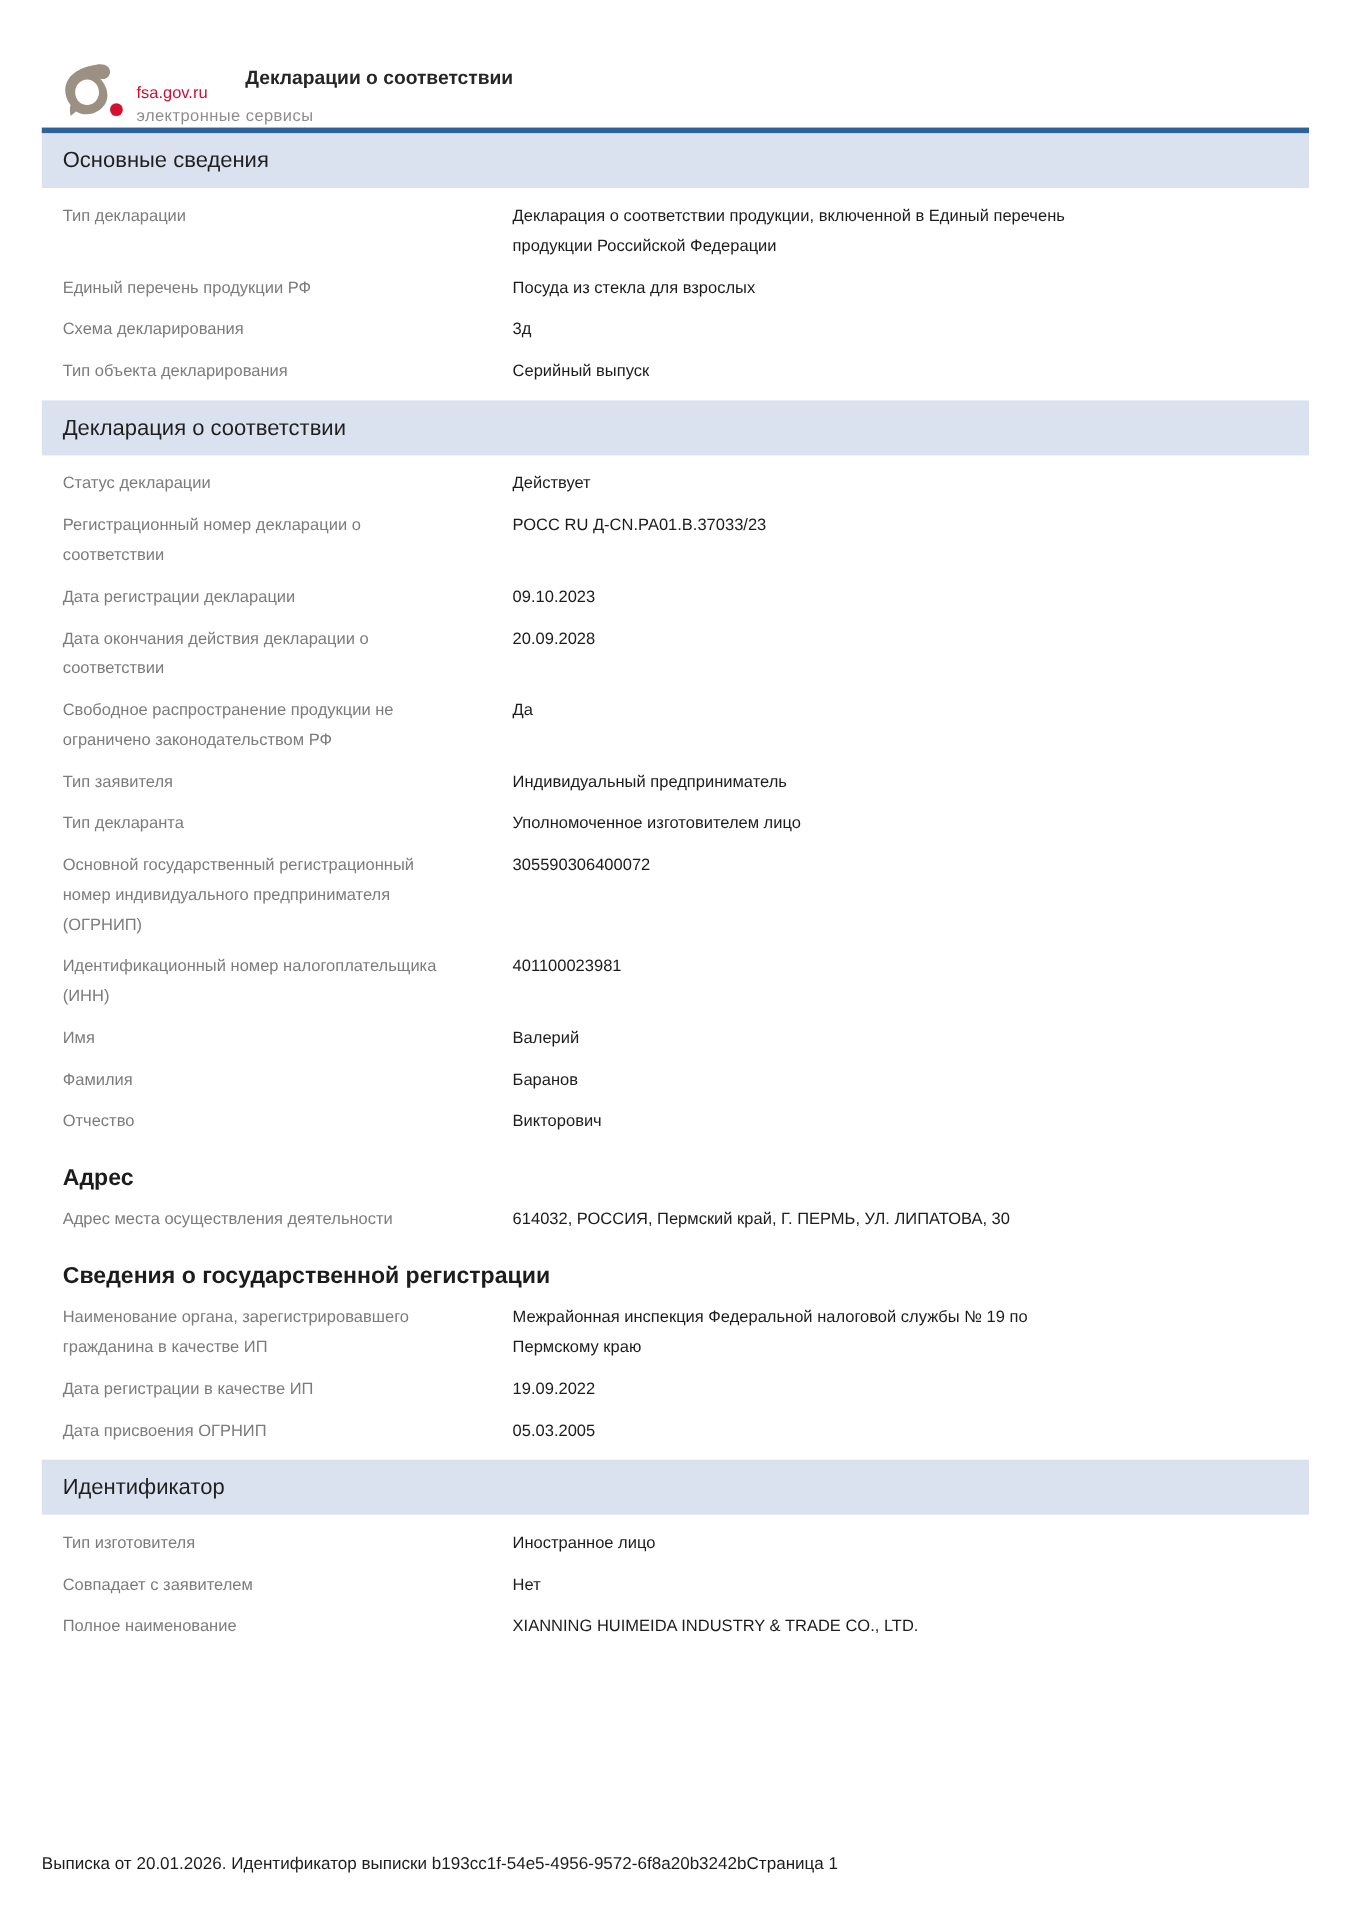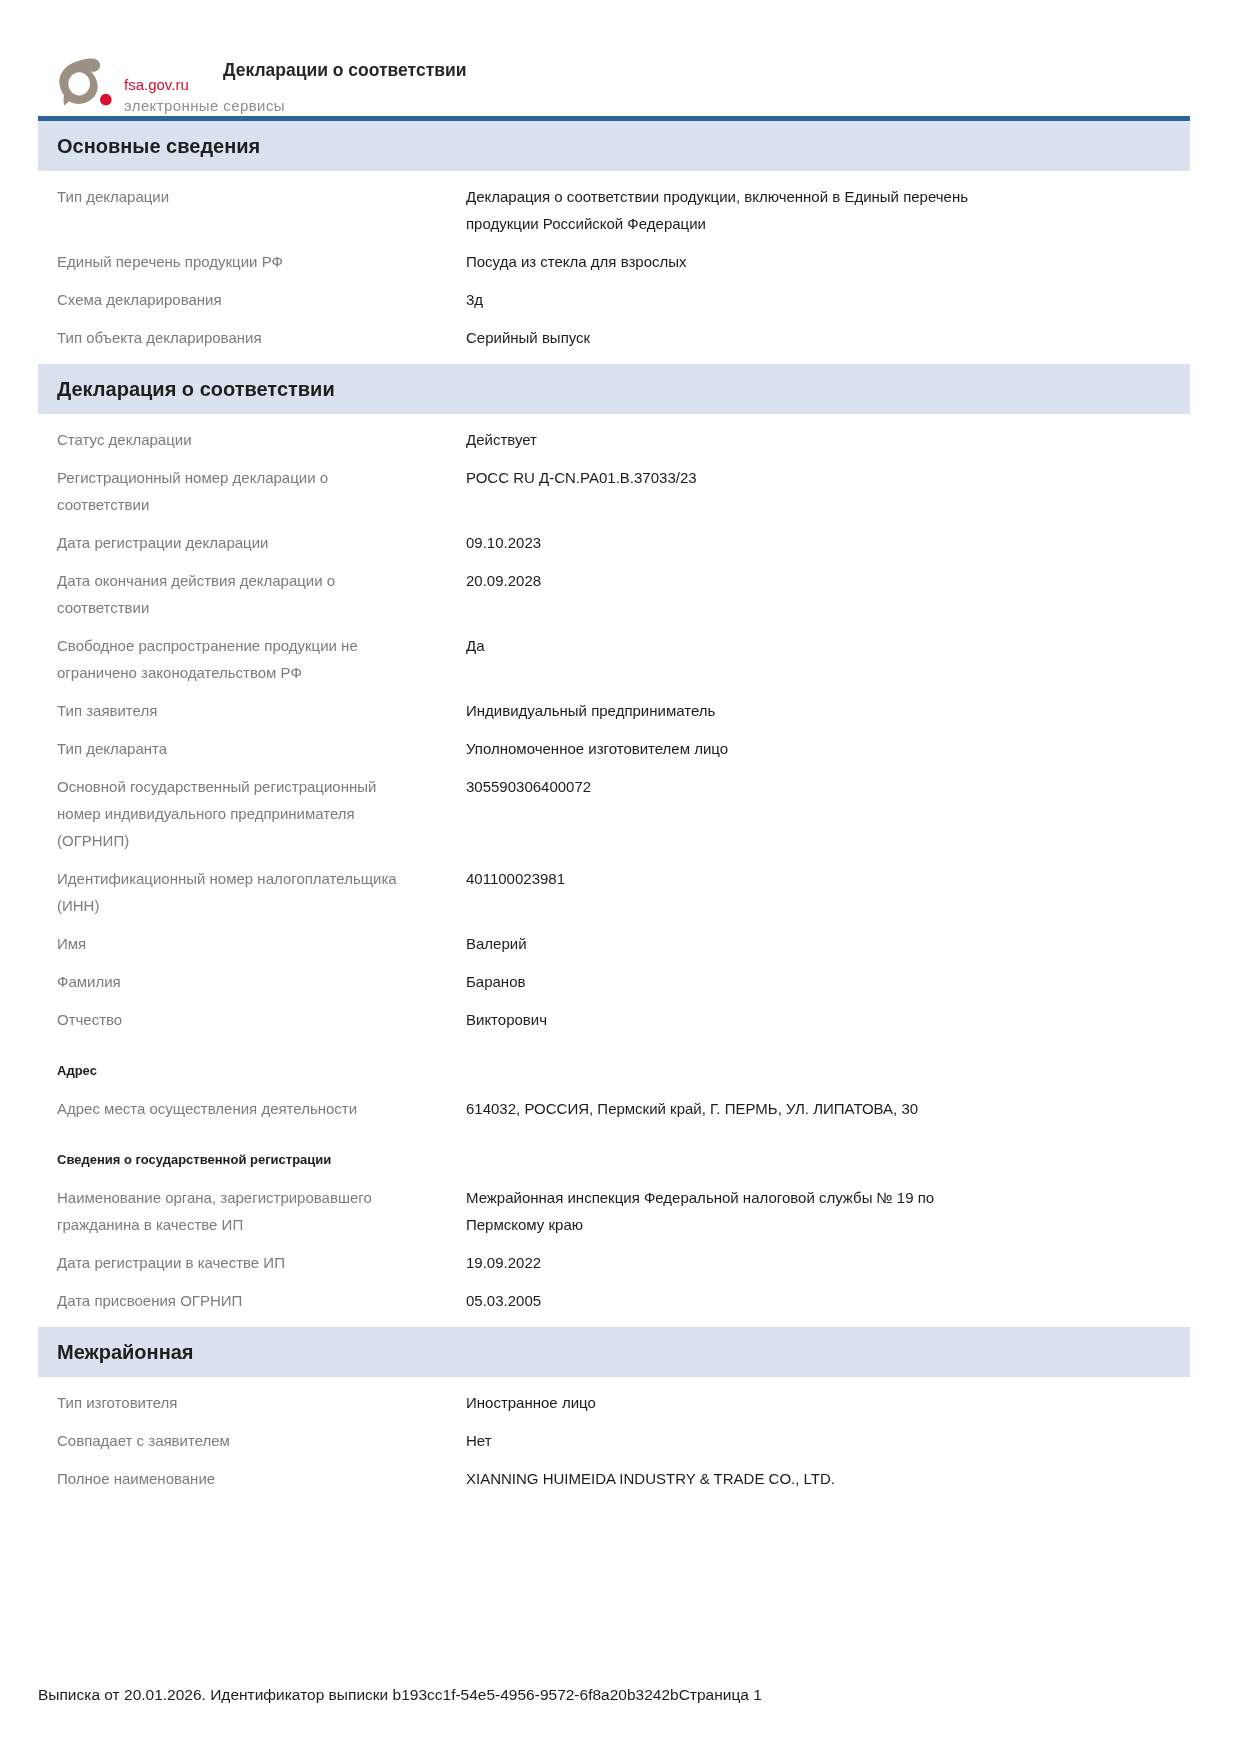--- a/index.html
+++ b/index.html
@@ -12,29 +12,29 @@
   .doc-header{position:relative;height:70px;}
   .logo{position:absolute;left:19px;top:12px;display:flex;align-items:flex-start;}
   .logo svg{width:56px;height:50px;display:block;}
   .logo-text{margin-left:11px;margin-top:18px;display:flex;flex-direction:column;}
   .brand{color:#d20f2f;font-size:15px;line-height:17px;}
   .tagline{color:#8e8e8e;font-size:15px;letter-spacing:.4px;margin-top:4px;}
   .page-title{position:absolute;left:185px;top:14px;font-size:17.5px;font-weight:bold;color:#262626;}
   
   .band{
     background:#dbe2ef;color:#1f1f1f;
-    padding:12px 18px 11px 19px;font-size:20px;font-weight:bold;line-height:27px;
+    padding:12px 18px 11px 19px;font-size:20px;font-weight:normal;line-height:27px;
     margin:13px 0 12px;
   }
   .band.first{border-top:5px solid #2c6399;margin-top:0;}
   
   .row{display:grid;grid-template-columns:409px 1fr;padding-left:19px;margin-bottom:11px;}
   .label{color:#7c7c7c;font-size:15px;line-height:27px;white-space:pre-line;padding-right:20px;}
   .value{color:#1c1c1c;font-size:15px;line-height:27px;white-space:pre-line;}
-  .subheading{font-size:13px;font-weight:bold;color:#1c1c1c;line-height:20px;
+  .subheading{font-size:21px;font-weight:bold;color:#1c1c1c;line-height:20px;
     padding-left:19px;margin:28px 0 14px;}
   
   .doc-footer{
     position:absolute;left:38px;right:52px;top:1686px;
     display:flex;justify-content:flex-start;font-size:15.5px;color:#1d1d1d;
   }
 </style>
 </head>
 <body>
 
@@ -157,21 +157,21 @@
   </div>
   <div class="row">
     <div class="label">Дата регистрации в качестве ИП</div>
     <div class="value">19.09.2022</div>
   </div>
   <div class="row">
     <div class="label">Дата присвоения ОГРНИП</div>
     <div class="value">05.03.2005</div>
   </div>
 
-  <div class="band">Межрайонная</div>
+  <div class="band">Идентификатор</div>
   <div class="row">
     <div class="label">Тип изготовителя</div>
     <div class="value">Иностранное лицо</div>
   </div>
   <div class="row">
     <div class="label">Совпадает с заявителем</div>
     <div class="value">Нет</div>
   </div>
   <div class="row">
     <div class="label">Полное наименование</div>

